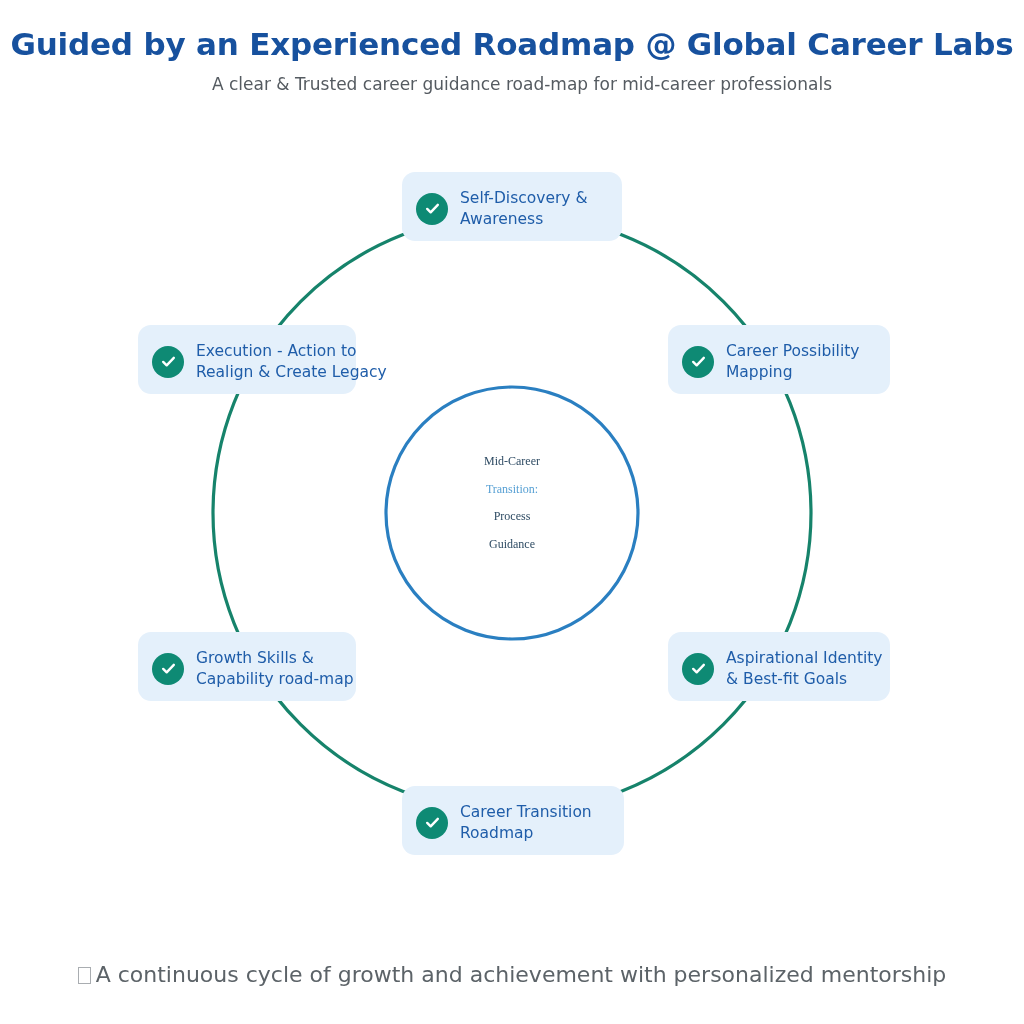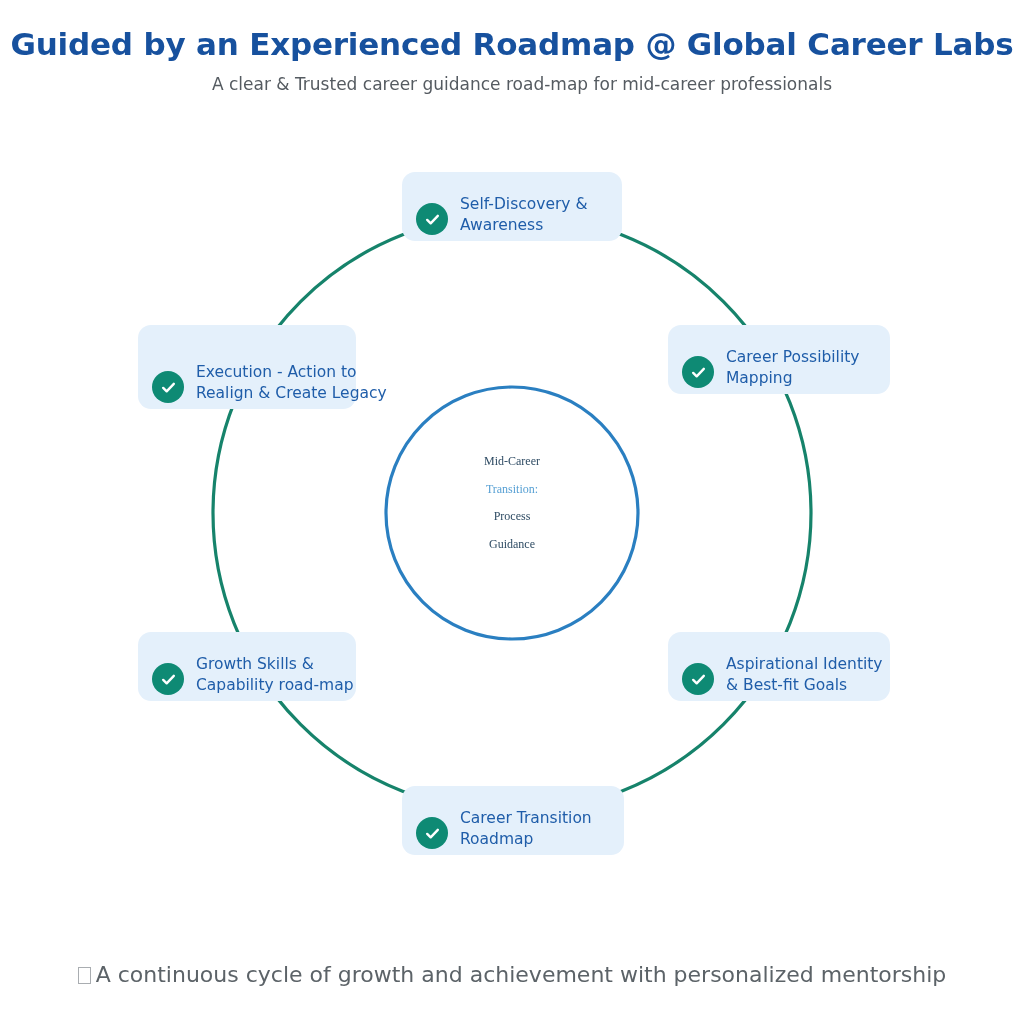--- a/index.html
+++ b/index.html
@@ -74,21 +74,21 @@
     color: #57a0d4;
   }
 
   
   .node {
     position: absolute;
     box-sizing: border-box;
     background: #e4f0fb;
     border-radius: 13px;
     display: flex;
-    align-items: flex-end;
+    align-items: center;
     padding: 10px 14px 6px 14px;
   }
   .node .check {
     flex: 0 0 auto;
     width: 32px;
     height: 32px;
     border-radius: 50%;
     background: #0e8a74;
     display: flex;
     align-items: center;
@@ -104,21 +104,21 @@
     color: #1f5da9;
     white-space: nowrap;
   }
 
   
   #node-0 { left: 402px; top: 172px;  width: 220px; height: 69px; }
   #node-1 { left: 668px; top: 325px;  width: 222px; height: 69px; }
   #node-2 { left: 668px; top: 632px;  width: 222px; height: 69px; }
   #node-3 { left: 402px; top: 786px;  width: 222px; height: 69px; }
   #node-4 { left: 138px; top: 632px;  width: 218px; height: 69px; }
-  #node-5 { left: 138px; top: 325px;  width: 218px; height: 84px; }
+  #node-5 { left: 138px; top: 325px;  width: 218px; height: 69px; }
 
   
   #footer {
     position: absolute;
     left: 0;
     top: 962px;
     width: 1024px;
     text-align: center;
     font-size: 22px;
     color: #5c6368;

